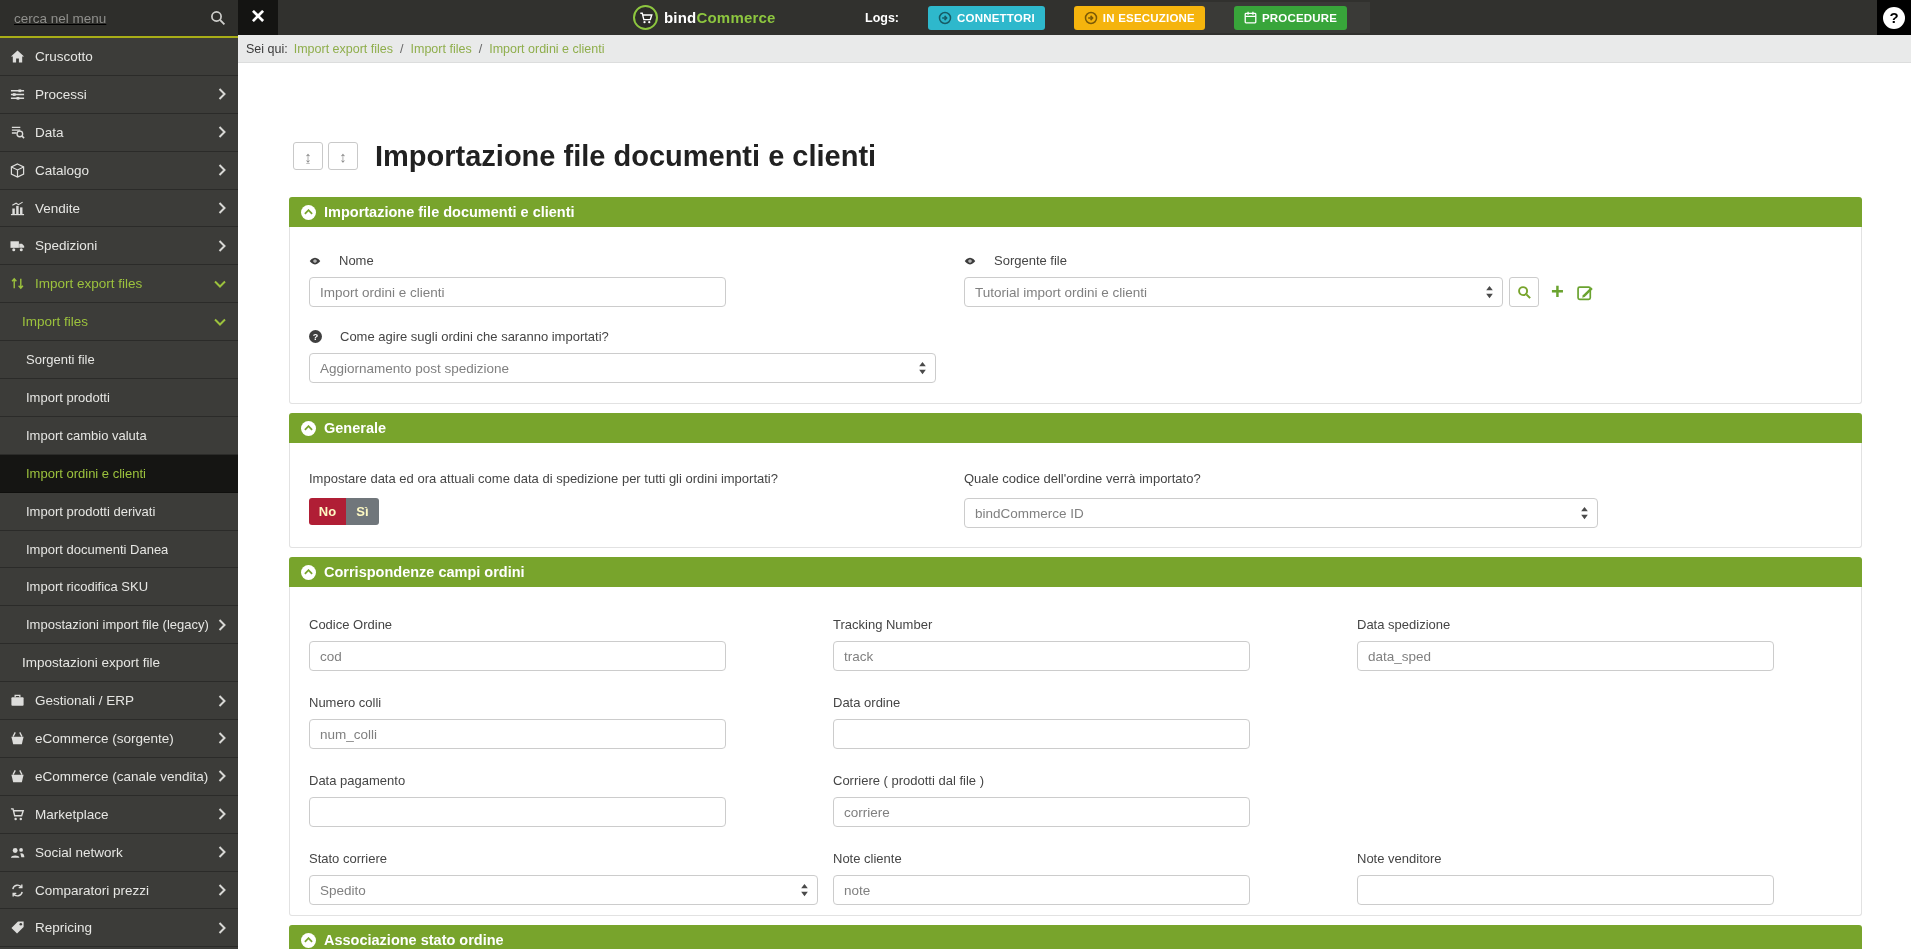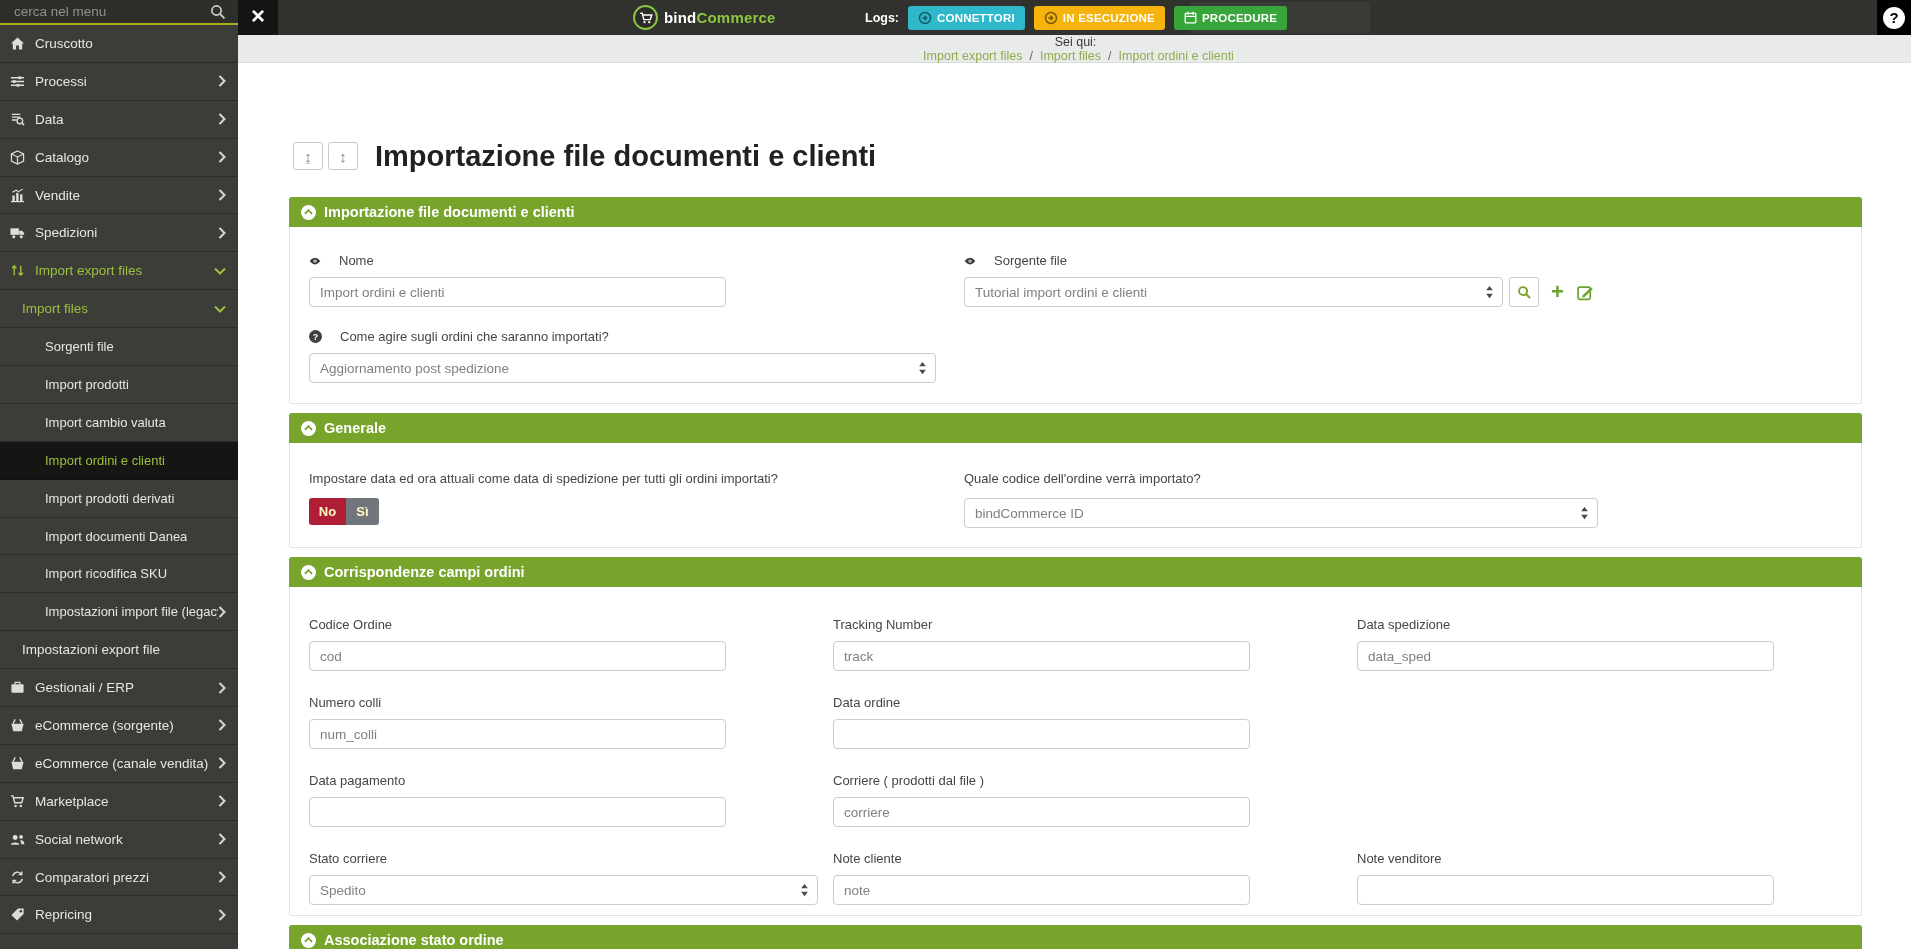--- a/index.html
+++ b/index.html
@@ -4,54 +4,54 @@
 <style>
   * { box-sizing: border-box; }
   html,body { margin:0; padding:0; }
   body {
     width:1911px; height:949px; overflow:hidden; position:relative;
     font-family:"Liberation Sans", sans-serif; background:#fff; font-size:13px;
   }
 
   
   .sidebar { position:absolute; left:0; top:0; width:238px; height:949px; background:#3c3c39; z-index:10; }
-  .search-box { height:25px; background:#2e2e2b; border-bottom:2px solid #a8ad17; display:flex; align-items:center; padding:0 12px; }
+  .search-box { height:38px; background:#2e2e2b; border-bottom:2px solid #a8ad17; display:flex; align-items:center; padding:0 12px;text-decoration:underline; }
   .search-box input { flex:1; background:transparent; border:none; outline:none; color:#c9c9c6; font-size:13.5px; font-family:inherit; }
   .search-box input::placeholder { color:#8f8f8c; }
   .search-box .sicon { color:#cfcfcc; display:flex; }
   .nav-item { height:37.9px; display:flex; align-items:center; padding:0 12px 0 10px; color:#e6e6e3; font-size:13.5px; border-bottom:1px solid rgba(0,0,0,0.28); cursor:pointer; }
   .nav-item .icon { width:17px; margin-right:8px; display:flex; align-items:center; color:#dddddb; flex:none; }
   .nav-item .lbl { white-space:nowrap; overflow:hidden; }
   .nav-item .chev { margin-left:auto; display:flex; color:#d8d8d5; }
   .nav-item.level1 { padding-left:22px; }
-  .nav-item.level2 { padding-left:45px; font-size:13px; }
+  .nav-item.level2 { padding-left:26px; font-size:13px; }
   .nav-item.highlight, .nav-item.highlight .icon, .nav-item.highlight .chev { color:#9cc23d; }
   .nav-item.active { background:#151513; }
 
   
   .topbar { position:absolute; left:238px; right:0; top:0; height:35px; background:#31312e; z-index:9; }
   .tb-strip { position:absolute; left:952px; top:2px; width:180px; height:31px; background:#3a3a37; }
   .close-btn { position:absolute; left:0; top:0; width:40px; height:35px; background:#141412; color:#fff; font-size:24px; line-height:32px; text-align:center; cursor:pointer; font-weight:bold; }
   .logo { position:absolute; left:395px; top:0; height:35px; display:flex; align-items:center; gap:6px; }
   .logo-mark { width:25px; height:25px; border-radius:50%; background:#2c2c29; border:2px solid #8dc63f; display:flex; align-items:center; justify-content:center; color:#fff; }
   .logo-text { font-size:15px; font-weight:bold; color:#fff; letter-spacing:.2px; }
   .logo-text .grn { color:#8dc63f; }
-  .logs-group { position:absolute; left:627px; top:0; height:35px; display:flex; align-items:center; gap:9px; }
+  .logs-group { position:absolute; left:627px; top:0; height:35px; display:flex; align-items:center; gap:29px; }
   .logs-label { color:#fff; font-weight:bold; font-size:12.5px; }
   .tb-btn { height:24px; padding:0 10px; border-radius:3px; color:#fff; font-size:11.5px; font-weight:bold; display:flex; align-items:center; gap:5px; cursor:pointer; letter-spacing:.2px; }
   .tb-btn .bico { display:flex; color:rgba(0,0,0,.5); }
   .btn-connettori { background:#2eb8cc; }
   .btn-esecuzione { background:#f5b40d; }
   .btn-procedure { background:#38a53a; }
   .btn-procedure .bico { color:#fff; }
   .help-box { position:absolute; right:0; top:0; width:34px; height:35px; background:#000; display:flex; align-items:center; justify-content:center; cursor:pointer; }
   .help-circle { width:22px; height:22px; border-radius:50%; background:#fff; color:#000; font-weight:bold; font-size:15px; display:flex; align-items:center; justify-content:center; }
 
   
-  .breadcrumb { position:absolute; left:238px; right:0; top:35px; height:28px; background:#e9eaea; border-bottom:1px solid #dcdddd; display:flex; align-items:center; padding-left:8px; font-size:12.5px; color:#3a3a3a; z-index:8;flex-direction:column; }
+  .breadcrumb { position:absolute; left:238px; right:0; top:35px; height:28px; background:#e9eaea; border-bottom:1px solid #dcdddd; display:flex; align-items:center; padding-left:8px; font-size:12.5px; color:#3a3a3a; z-index:8; }
   .breadcrumb .prefix { margin-right:6px; }
   .breadcrumb a { color:#8fae4c; text-decoration:none; cursor:pointer; }
   .breadcrumb .sep { color:#666; margin:0 7px; }
 
   
   .main { position:absolute; left:238px; top:63px; right:0; bottom:0; background:#fff; overflow:hidden; }
   .content { margin-left:51px; width:1573px; }
   .title-row { display:flex; align-items:center; margin:77px 0 0 4px; height:32px; }
   .tool-btn { width:30px; height:28px; border:1px solid #c9c9c9; border-radius:3px; background:#fff; color:#8a8a8a; font-size:15px; display:flex; align-items:center; justify-content:center; margin-right:5px; cursor:pointer; }
   .page-title { font-size:29px; font-weight:700; color:#212121; margin-left:12px; white-space:nowrap; }

